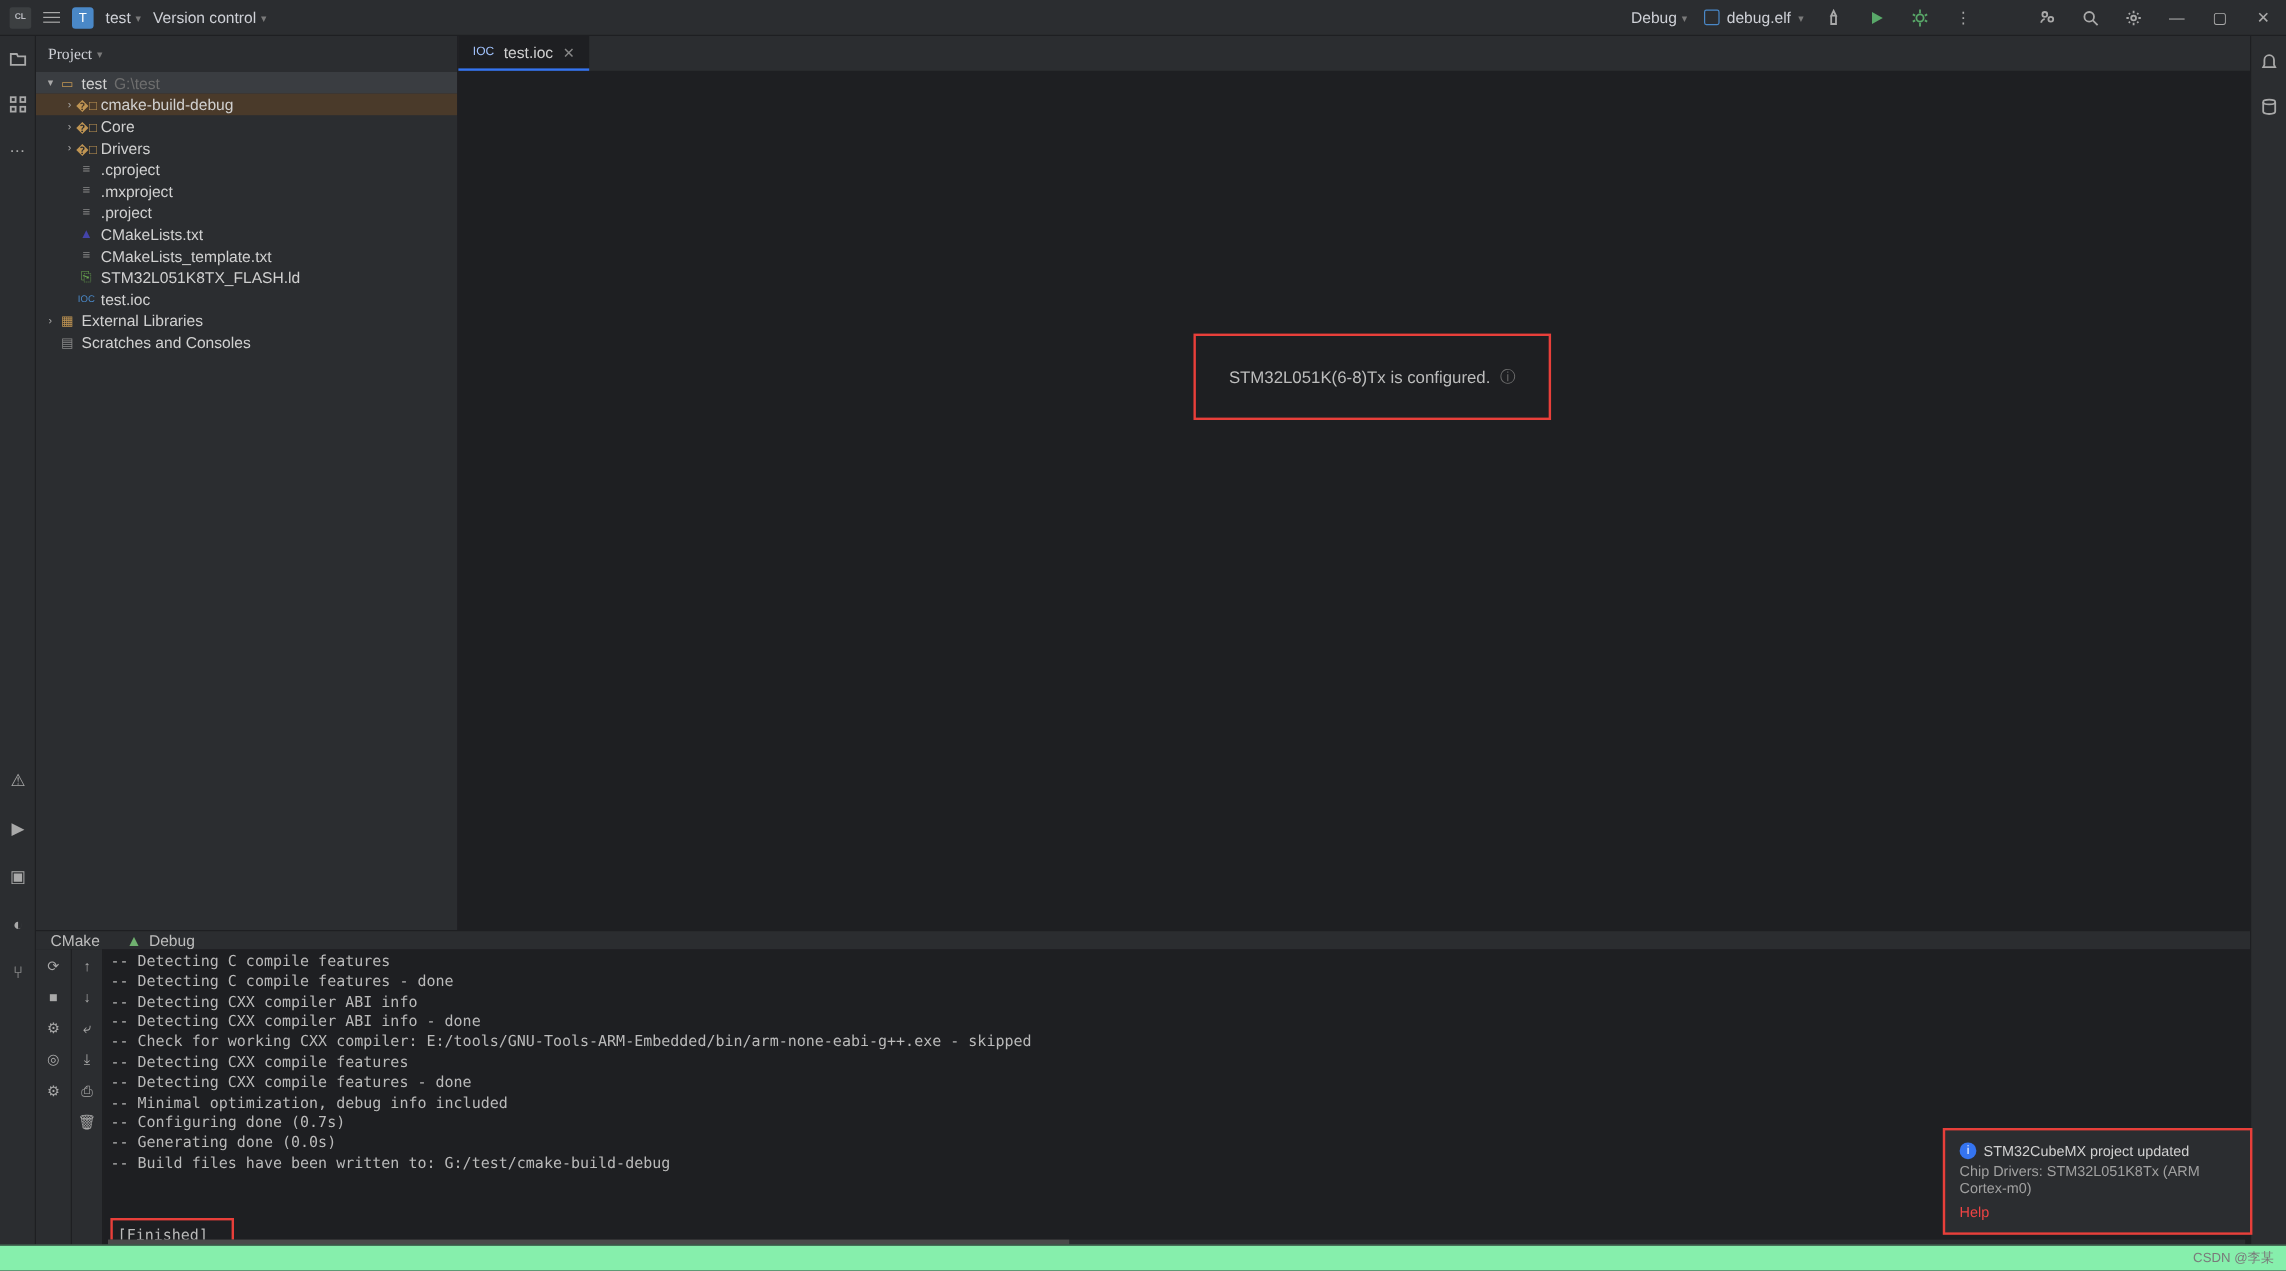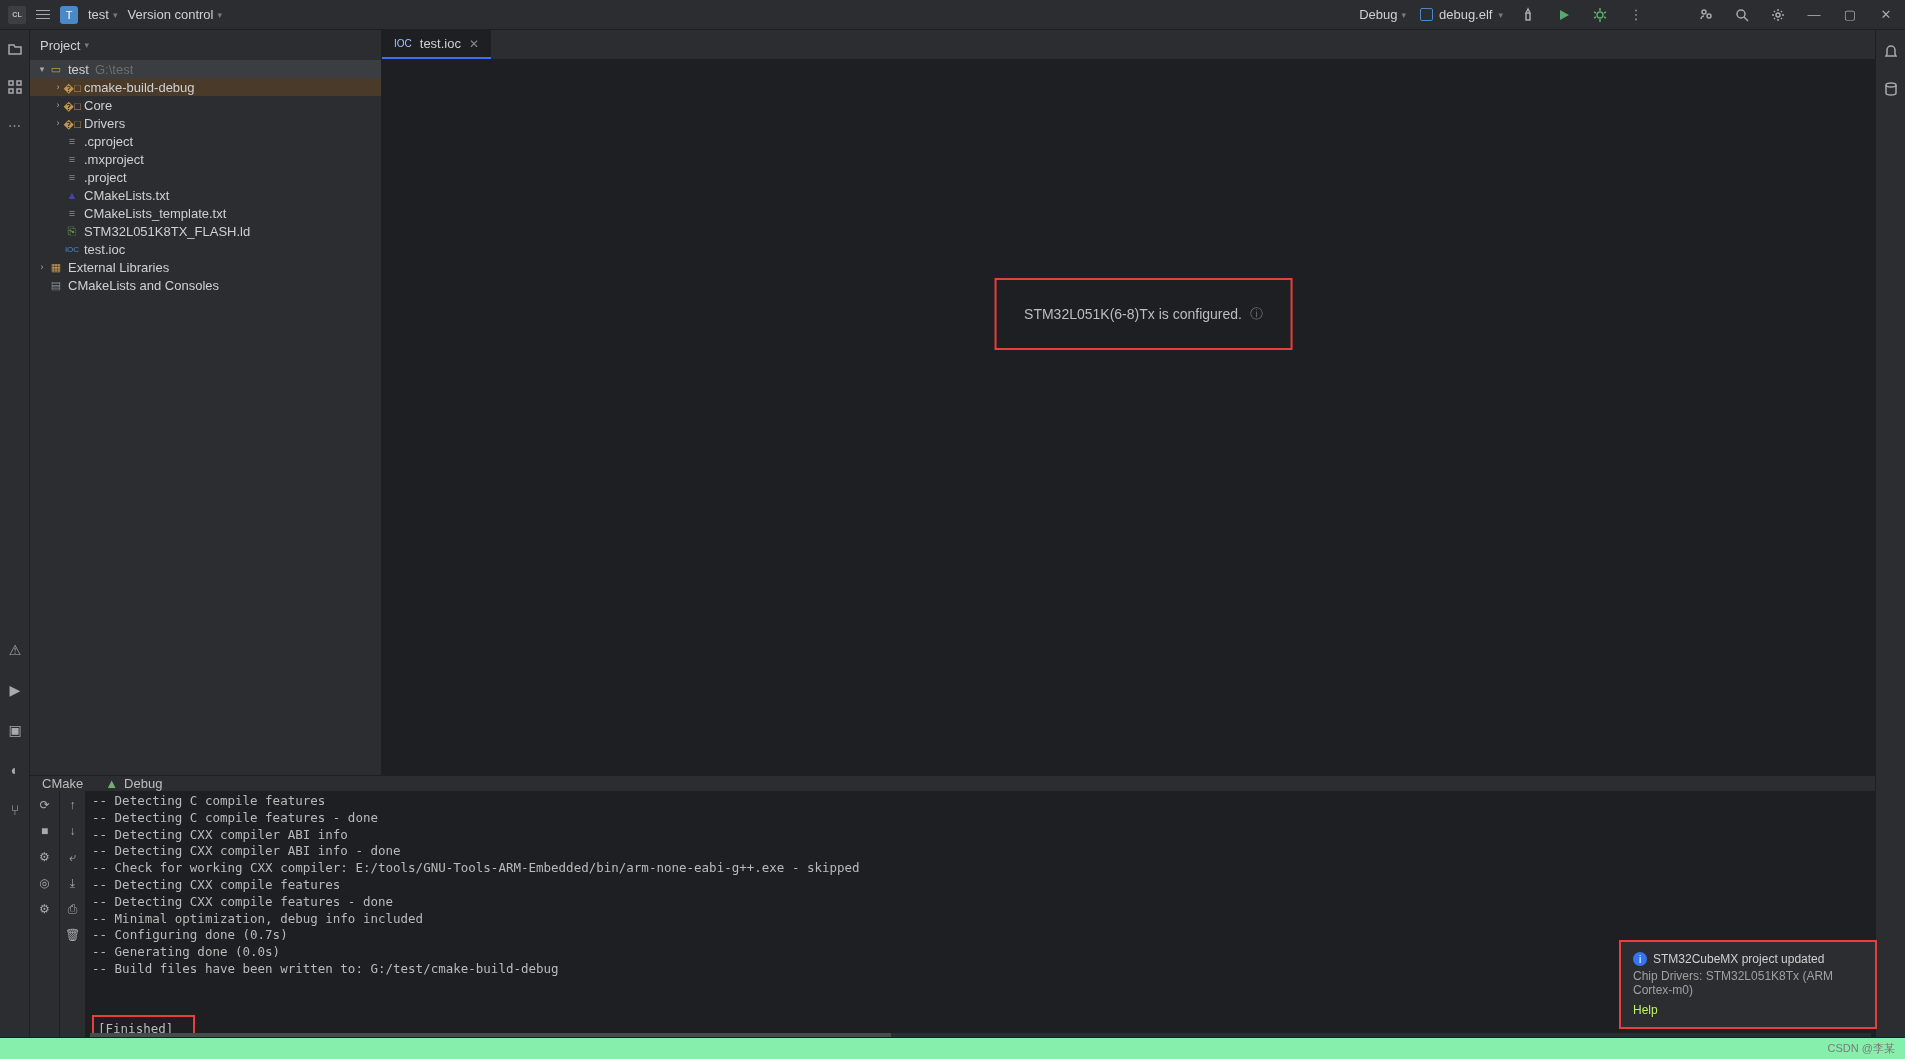--- a/index.html
+++ b/index.html
@@ -36,21 +36,21 @@
 .run-cfg .box { width: 13px; height: 13px; border: 1px solid #4a88c7; border-radius: 2px; }
 
 .main-row { display: flex; height: calc(100% - 30px - 22px); }
 .left-gutter {
   width: 30px; background: #2b2d30; border-right: 1px solid #1e1f22;
   display: flex; flex-direction: column; align-items: center; padding-top: 10px; gap: 20px;
 }
 .left-gutter .ic { width: 18px; height: 18px; display:flex;align-items:center;justify-content:center;color:#a9a9a9; cursor:pointer; }
 
 .sidebar { width: 352px; background: #2b2d30; border-right: 1px solid #1e1f22; display:flex; flex-direction:column; }
-.sidebar-header { height: 30px; display: flex; padding: 0 10px; }
+.sidebar-header { height: 30px; display: flex; padding: 0 10px; font-family: Liberation Serif, serif; }
 .sidebar-header .title { font-weight: 500; color: #ced0d6; display:flex;align-items:center;gap:4px; }
 
 .tree { flex: 1; overflow: auto; }
 .tree-row { height: 18px; display: flex; align-items: center; padding-right: 8px; cursor: pointer; }
 .tree-row.root { background: #3a3d41; }
 .tree-row.sel { background: #4a3a2a; }
 .tree-row .arrow { width: 12px; text-align: center; font-size: 9px; color: #a9a9a9; }
 .tree-row .indent { display:inline-block; }
 .tree-row .ic { width: 16px; display:flex; justify-content:center; margin-right: 4px; font-size:11px; }
 .tree-row .txt { color: #d0d0d0; white-space: nowrap; }
@@ -113,21 +113,21 @@
 .far-left .ic { width:20px;height:20px;display:flex;align-items:center;justify-content:center;color:#a9a9a9;cursor:pointer;font-size:14px; }
 
 .toast {
   position:absolute; right:28px; bottom:30px; width:258px;
   background:#2b2d30; border:2px solid #e83f3a; padding: 10px 12px;
   font-size:12px;
 }
 .toast .row1 { display:flex; align-items:center; gap:6px; color:#d0d0d0; font-weight:500; }
 .toast .info-ic { width:14px;height:14px;border-radius:50%;background:#3574f0;color:#fff;display:flex;align-items:center;justify-content:center;font-size:10px; }
 .toast .row2 { color:#a0a0a0; margin-top:3px; line-height:14px; }
-.toast .row3 { color:#bef264; margin-top:6px; cursor:pointer; }
+.toast .row3 { color:#ef4444; margin-top:6px; cursor:pointer; }
 
 .statusbar {
   position:absolute; bottom:0; left:0; right:0; height:22px;
   background:#86efac; border-top:1px solid #1e1f22;
   display:flex; align-items:center; justify-content:flex-end; padding:0 10px;
   font-size:11px; color:#7a7a7a;
 }
 
 svg { stroke: currentColor; fill: none; stroke-width: 1.5; }
 </style>
@@ -327,21 +327,21 @@
             <span style="color:#c09553">▦</span>
           </span>
           <span class="txt">External Libraries</span>
         </div>
         <div class="tree-row">
           <span class="indent" style="width:6px"></span>
           <span class="arrow"></span>
           <span class="ic">
             <span style="color:#888">▤</span>
           </span>
-          <span class="txt">CMakeLists and Consoles</span>
+          <span class="txt">Scratches and Consoles</span>
         </div>
       </div>
   </div>
 
   <div class="editor-area">
     <div class="tabs">
       <div class="tab">
         <span class="ic">IOC</span>
         <span>test.ioc</span>
         <span class="close">✕</span>

